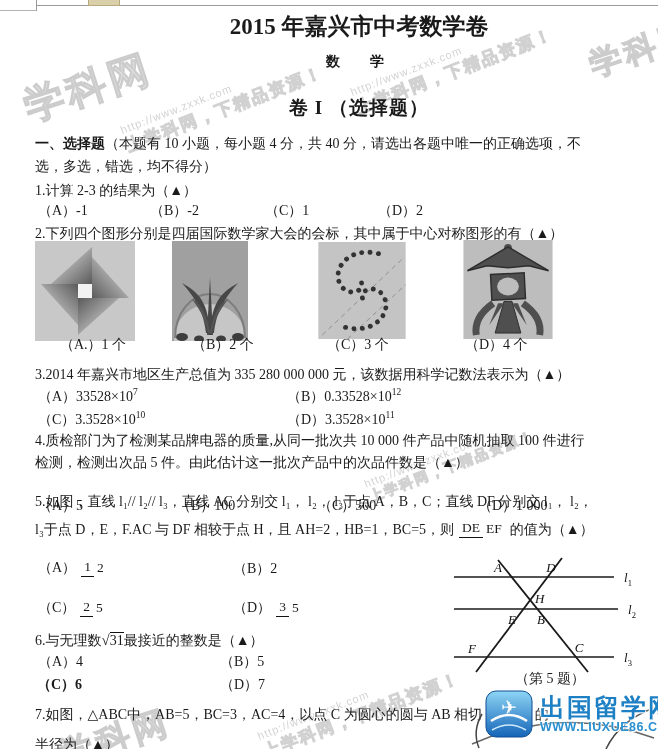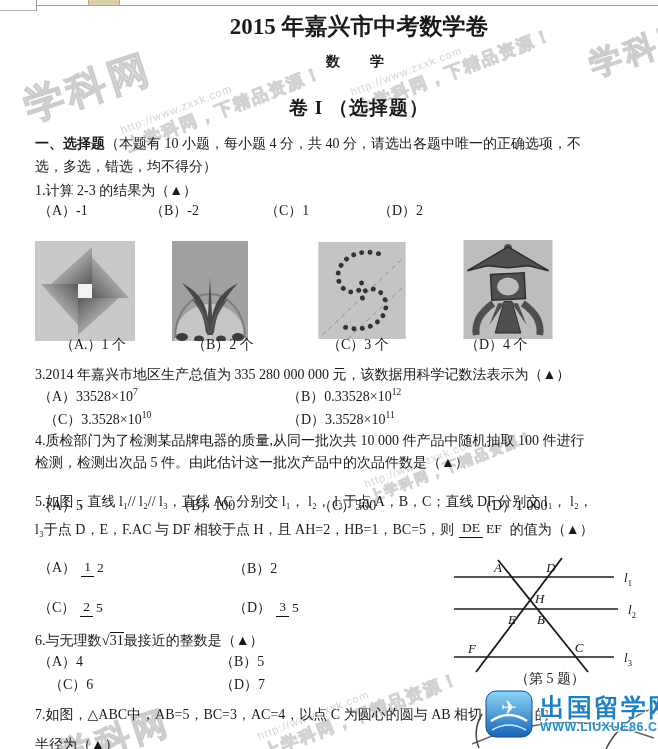--- a/index.html
+++ b/index.html
@@ -85,20 +85,21 @@
   <div class="line" style="top:156px;">选，多选，错选，均不得分）</div>
 
   <div class="line" style="top:180px;">1.计算 2-3 的结果为（▲）</div>
   <div class="row" style="top:202px;">
     <span class="opt" style="left:3px;">（A）-1</span>
     <span class="opt" style="left:115px;">（B）-2</span>
     <span class="opt" style="left:230px;">（C）1</span>
     <span class="opt" style="left:343px;">（D）2</span>
   </div>
 
+  <div class="line" style="top:223px;">2.下列四个图形分别是四届国际数学家大会的会标，其中属于中心对称图形的有（▲）</div>
 
   <svg class="emb" style="left:35px;top:241px;" width="100" height="100" viewBox="0 0 100 100">
     <defs>
       <linearGradient id="gA" x1="0" y1="0" x2="1" y2="1">
         <stop offset="0" stop-color="#ededed"></stop>
           <stop offset="1" stop-color="#5a5a5a"></stop>
       </linearGradient>
     </defs>
     <rect width="100" height="100" fill="#c8c8c8"></rect>
     <polygon points="57,43 57,6 16,43" fill="url(#gA)"></polygon>
@@ -150,21 +151,21 @@
     <span class="opt" style="left:292px;">（C）3 个</span>
     <span class="opt" style="left:430px;">（D）4 个</span>
   </div>
 
   <div class="line" style="top:364px;">3.2014 年嘉兴市地区生产总值为 335 280 000 000 元，该数据用科学记数法表示为（▲）</div>
   <div class="row" style="top:387px;">
     <span class="opt" style="left:3px;"><span>（A）33528×10</span><sup>7</sup></span>
     <span class="opt" style="left:252px;"><span>（B）0.33528×10</span><sup>12</sup></span>
   </div>
   <div class="row" style="top:410px;">
-    <span class="opt" style="left:9px;"><span>（C）3.3528×10</span><sup>10</sup></span>
+    <span class="opt" style="left:3px;"><span>（C）3.3528×10</span><sup>10</sup></span>
     <span class="opt" style="left:252px;"><span>（D）3.3528×10</span><sup>11</sup></span>
   </div>
 
   <div class="line" style="top:430px;">4.质检部门为了检测某品牌电器的质量,从同一批次共 10 000 件产品中随机抽取 100 件进行</div>
   <div class="line" style="top:452px;">检测，检测出次品 5 件。由此估计这一批次产品中的次品件数是（▲）</div>
   <div class="row" style="top:469px;margin-top:28px;">
     <span class="opt" style="left:3px;">（A）5</span>
     <span class="opt" style="left:142px;">（B）100</span>
     <span class="opt" style="left:283px;">（C）500</span>
     <span class="opt" style="left:443px;">（D）1 000</span>
@@ -226,21 +227,21 @@
   <div id="fig5-cap">（第 5 题）</div>
 
   <div class="line" style="top:630px;">
     <span>6.与无理数</span><span class="sqrt"><span class="sign">√</span><span class="rad">31</span></span><span>最接近的整数是（▲）</span>
   </div>
   <div class="row" style="top:653px;">
     <span class="opt" style="left:3px;">（A）4</span>
     <span class="opt" style="left:185px;">（B）5</span>
   </div>
   <div class="row" style="top:676px;">
-    <span class="opt" style="left:14px;">（C）6</span>
+    <span class="opt" style="left:2px;font-weight:bold;">（C）6</span>
     <span class="opt" style="left:185px;">（D）7</span>
   </div>
 
   <div class="line" style="top:704px;">7.如图，△ABC中，AB=5，BC=3，AC=4，以点 C 为圆心的圆与 AB 相切，则⊙C 的</div>
   <div class="line" style="top:734px;">半径为（▲）</div>
 
   <svg id="q7arcs" width="190" height="51" viewBox="0 0 190 51">
     <path d="M4,46 Q95,6 186,40" fill="none" stroke="#666" stroke-width="1.5"></path>
     <path d="M138,51 Q152,22 186,10" fill="none" stroke="#444" stroke-width="1.5"></path>
     <path d="M14,16 Q4,33 11,50" fill="none" stroke="#444" stroke-width="1.5"></path>

